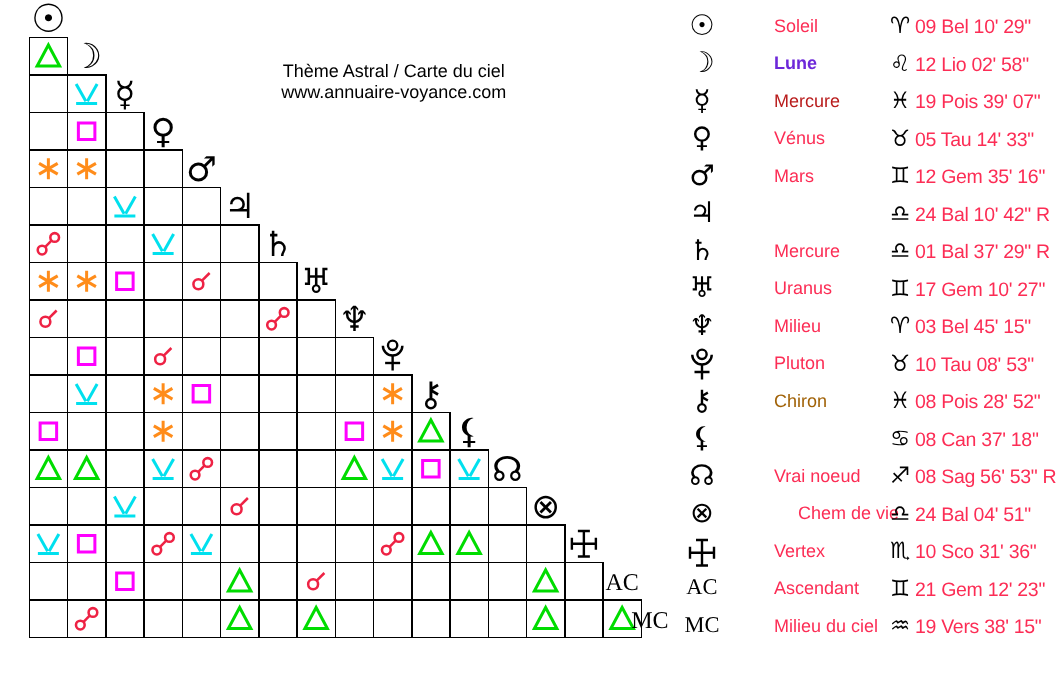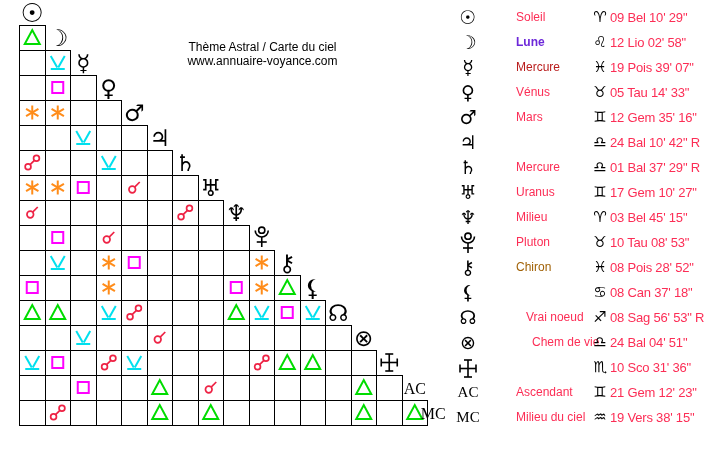--- a/index.html
+++ b/index.html
@@ -484,21 +484,21 @@
       <span class="lsign">♓</span>
       <span class="lpos" style="color: rgb(252, 45, 85);">08 Pois 28' 52"</span>
     </div>
     <div class="lrow" style="top: 280px;">
       <span class="lglyph">⚸</span>
       <span class="lsign">♋</span>
       <span class="lpos" style="color: rgb(252, 45, 85);">08 Can 37' 18"</span>
     </div>
     <div class="lrow" style="top: 305px;">
       <span class="lglyph">☊</span>
-      <span class="lname" style="color: rgb(252, 45, 85); margin-left: 10px;">Vrai noeud</span>
+      <span class="lname" style="color: rgb(252, 45, 85);">Vrai noeud</span>
       <span class="lsign">♐</span>
       <span class="lpos" style="color: rgb(252, 45, 85);">08 Sag 56' 53" R</span>
     </div>
     <div class="lrow" style="top: 330px;">
       <span class="lglyph">⊗</span>
       <span class="lname" style="color: rgb(252, 45, 85); margin-left: 16px;">Chem de vie</span>
       <span class="lsign">♎</span>
       <span class="lpos" style="color: rgb(252, 45, 85);">24 Bal 04' 51"</span>
     </div>
     <div class="lrow" style="top: 355px;">
@@ -507,20 +507,21 @@
           <g fill="none" stroke="#000000" stroke-width="1.6">
             <line x1="11" y1="4" x2="11" y2="21"></line>
             <line x1="3" y1="12.5" x2="19" y2="12.5"></line>
             <line x1="7" y1="4" x2="15" y2="4"></line>
             <line x1="7" y1="21" x2="15" y2="21"></line>
             <line x1="3" y1="8.5" x2="3" y2="16.5"></line>
             <line x1="19" y1="8.5" x2="19" y2="16.5"></line>
           </g>
         </svg>
       </span>
+      <span class="lname" style="color: rgb(252, 45, 85);">Vertex</span>
       <span class="lsign">♏</span>
       <span class="lpos" style="color: rgb(252, 45, 85);">10 Sco 31' 36"</span>
     </div>
     <div class="lrow" style="top: 380px;">
       <span class="lglyph serif">AC</span>
       <span class="lname" style="color: rgb(252, 45, 85);">Ascendant</span>
       <span class="lsign">♊</span>
       <span class="lpos" style="color: rgb(252, 45, 85);">21 Gem 12' 23"</span>
     </div>
     <div class="lrow" style="top: 405px;">

